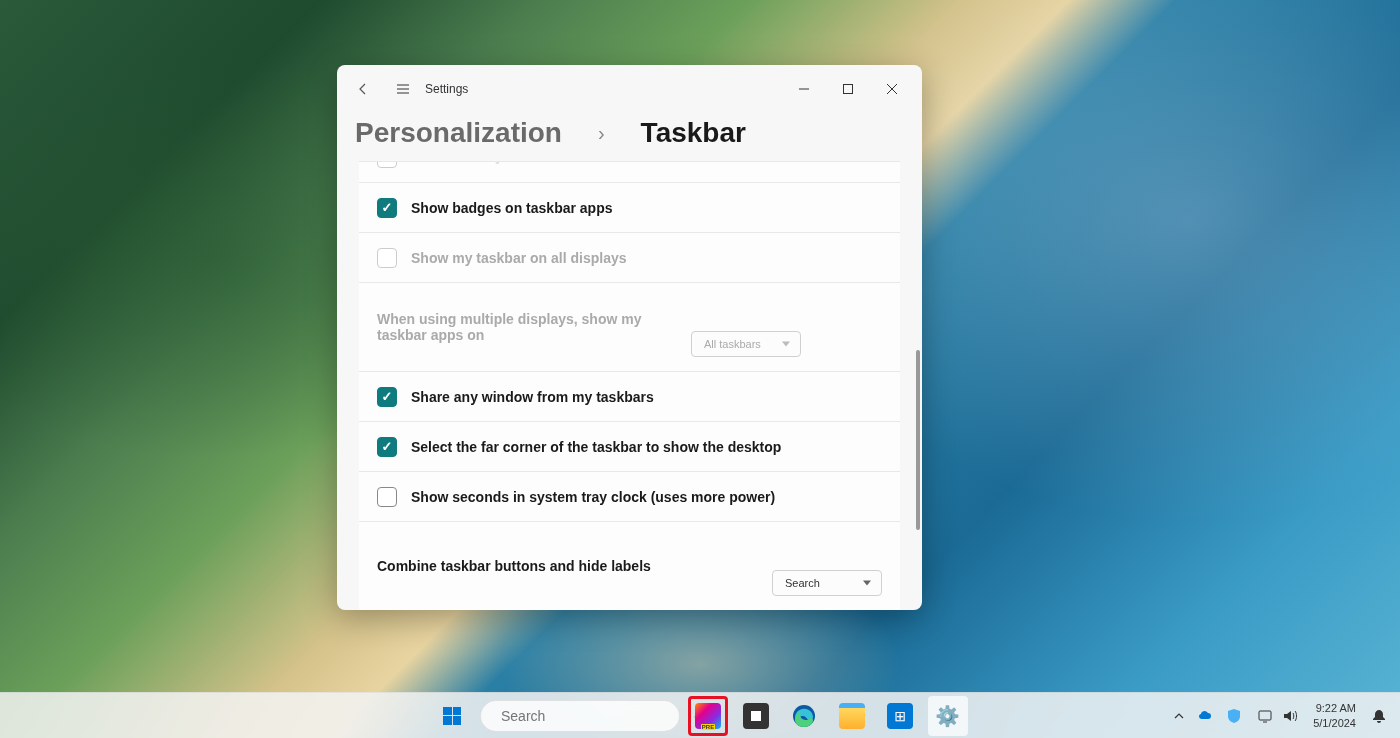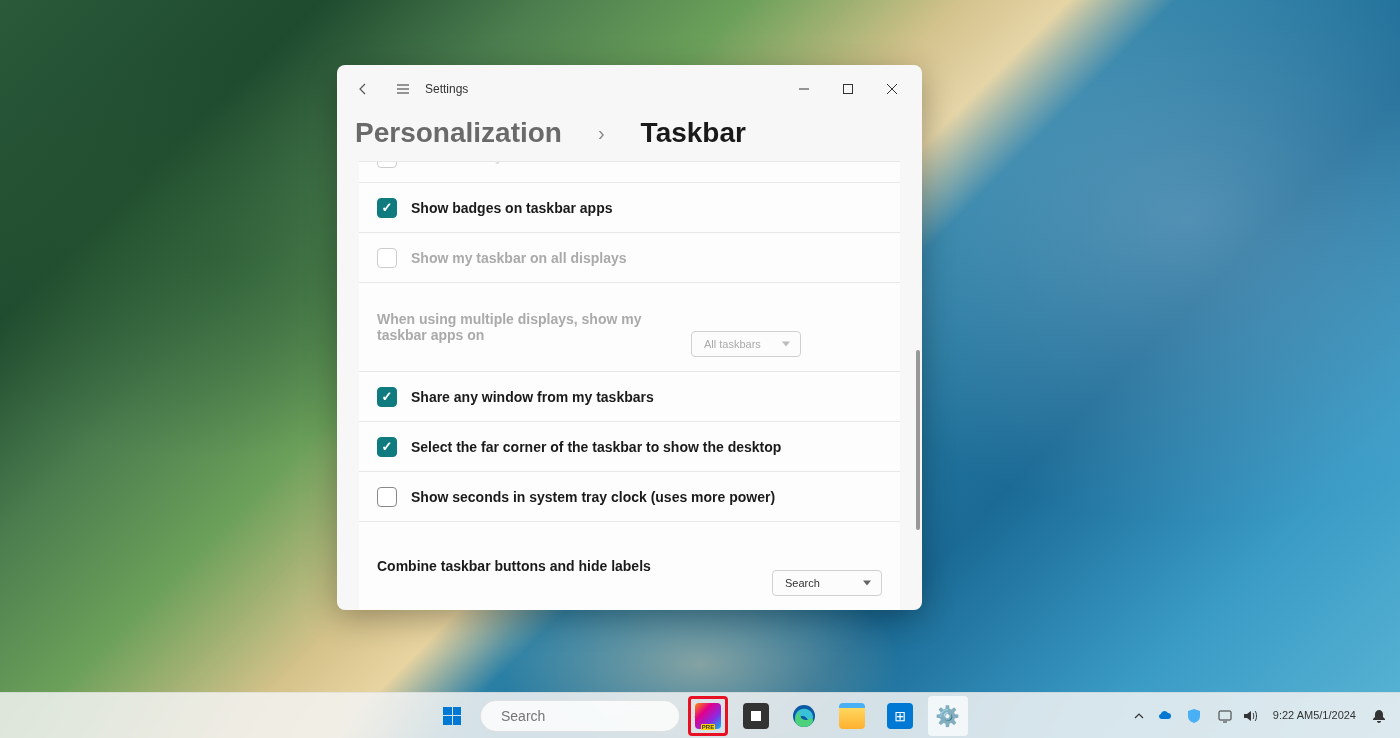--- a/index.html
+++ b/index.html
@@ -52,21 +52,21 @@
 .tb-icon { width: 40px; height: 40px; display: flex; align-items: center; justify-content: center; border-radius: 4px; cursor: pointer; }
 .start-icon { display: grid; grid-template-columns: 1fr 1fr; grid-template-rows: 1fr 1fr; gap: 1px; width: 18px; height: 18px; }
 .start-icon div { background: #0078d4; }
 .search-box { display: flex; align-items: center; background: rgba(255,255,255,0.8); border: 1px solid rgba(0,0,0,0.1); border-radius: 20px; height: 32px; width: 200px; padding: 0 12px; gap: 8px; cursor: text; }
 .search-box input { border: none; background: transparent; outline: none; font-size: 14px; flex: 1; }
 .search-decoration { width: 28px; height: 28px; display: flex; align-items: center; justify-content: center; font-size: 18px; }
 .highlight-box { border: 3px solid #e81123; padding: 1px; }
 .systray { position: absolute; right: 6px; display: flex; align-items: center; gap: 2px; height: 100%; }
 .tray-icon { width: 24px; height: 40px; display: flex; align-items: center; justify-content: center; cursor: pointer; color: #333; }
 .tray-group { display: flex; align-items: center; gap: 8px; padding: 0 8px; height: 40px; border-radius: 4px; cursor: pointer; }
-.clock { display: flex; flex-direction: row; align-items: flex-end; font-size: 11px; color: #333; padding: 0 6px; cursor: pointer; line-height: 1.3; }
+.clock { display: flex; flex-direction: column; align-items: flex-end; font-size: 11px; color: #333; padding: 0 6px; cursor: pointer; line-height: 1.3; }
 .app-square { width: 26px; height: 26px; border-radius: 4px; display: flex; align-items: center; justify-content: center; font-size: 14px; }
 </style>
 </head>
 <body>
 
 <div class="desktop">
 
   <div class="settings-window">
     <div class="titlebar">
       <div class="titlebar-left">

